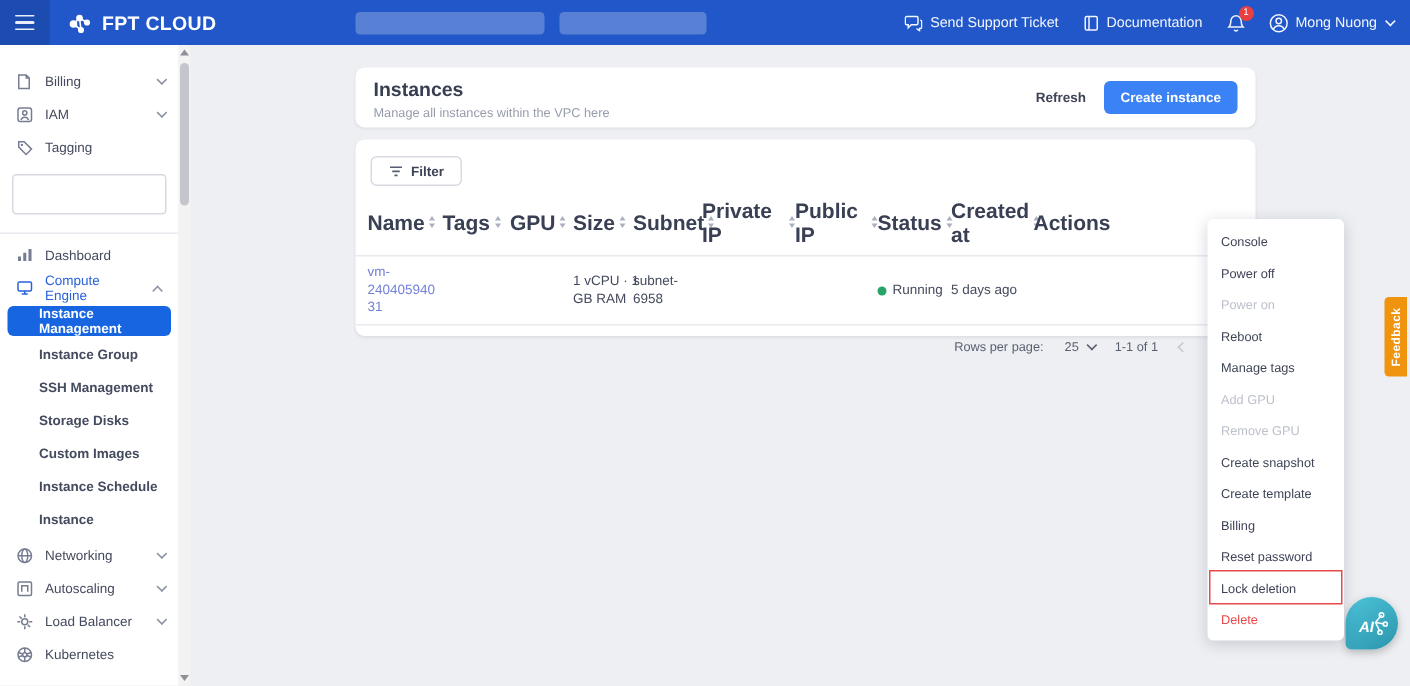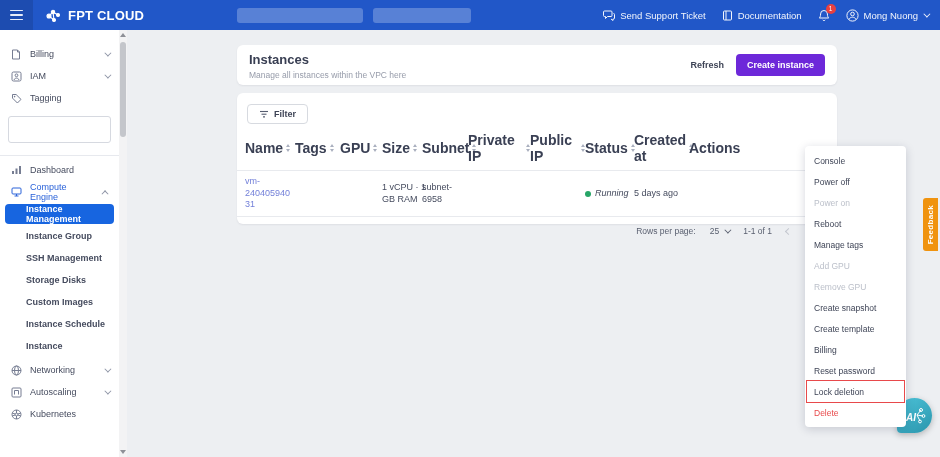--- a/index.html
+++ b/index.html
@@ -41,44 +41,44 @@
   .tri.up { top:3px; border-left:3px solid transparent; border-right:3px solid transparent; border-bottom:4px solid #8e9097; }
   .tri.down { bottom:3px; border-left:3px solid transparent; border-right:3px solid transparent; border-top:4px solid #8e9097; }
 
   
   .card { position:absolute; background:#fff; border-radius:6px; box-shadow:0 1px 2px rgba(25,35,60,.07); }
   .header-card { left:237px; top:45px; width:600px; height:40px; padding:7px 12px; display:flex; }
   .page-title { font-size:13px; font-weight:700; color:#383e52; }
   .page-subtitle { font-size:8.5px; color:#979caa; margin-top:3px; }
   .header-actions { margin-left:auto; display:flex; align-items:center; gap:12px; }
   .btn-text { font-size:9px; font-weight:700; color:#3e4456; cursor:pointer; }
-  .btn-primary { background:#6d28d9; color:#fff; font-size:9px; font-weight:700; border:none; border-radius:4px; padding:6px 11px; cursor:pointer; }
+  .btn-primary { background:#3b82f6; color:#fff; font-size:9px; font-weight:700; border:none; border-radius:4px; padding:6px 11px; cursor:pointer; }
 
   .table-card { left:237px; top:93px; width:600px; height:131px; }
   .filter-btn { display:inline-flex; align-items:center; gap:5px; margin:11px 0 0 10px; border:1px solid #d7dae0; border-radius:4px; padding:4px 11px; font-size:9px; font-weight:700; color:#3e4456; background:#fff; cursor:pointer; }
   .tgrid { display:grid; grid-template-columns:50px 45px 42px 40px 46px 62px 55px 49px 55px 1fr; padding:0 8px; }
   .thead { margin-top:8px; padding-bottom:6px; border-bottom:1px solid #e8eaee; }
   .th { display:flex; align-items:center; gap:3px; font-size:14px; font-weight:700; color:#3a4054; }
   .sort { display:flex; flex-direction:column; gap:1.5px; cursor:pointer; }
   .sort b { width:0; height:0; border-left:2.5px solid transparent; border-right:2.5px solid transparent; }
   .sort .s-up { border-bottom:3px solid #aab0bf; }
   .sort .s-down { border-top:3px solid #aab0bf; }
   .trow { align-items:center; height:46px; border-bottom:1px solid #e8eaee; font-size:9px; color:#454b5e; }
   .trow > div { line-height:1.3; }
   .name-link { color:#7380d9; cursor:pointer; width:52px; overflow-wrap:break-word; }
   .cell-wrap { width:44px; overflow-wrap:break-word; }
-  .status-cell { display:flex; align-items:center; gap:4px;font-style:italic; }
+  .status-cell { display:flex; align-items:center; gap:4px; }
   .dot { width:6px; height:6px; border-radius:50%; background:#27a567; flex-shrink:0; }
   .pagination { height:28px; display:flex; align-items:center; justify-content:flex-end; gap:14px; padding-right:46px; font-size:8.5px; color:#5a6070; }
   .rpp { display:flex; align-items:center; gap:5px; cursor:pointer; }
   .pg-prev { color:#c3c7cf; cursor:default; }
   .pg-prev .chev { transform:rotate(135deg); border-color:#c3c7cf; }
 
   
-  .menu { position:absolute; left:805px; top:146px; width:101px; background:#fff; border-radius:4px; box-shadow:0 2px 10px rgba(20,30,60,.18); padding:4px 0; z-index:40; }
+  .menu { position:absolute; left:805px; top:146px; width:91px; background:#fff; border-radius:4px; box-shadow:0 2px 10px rgba(20,30,60,.18); padding:4px 0; z-index:40; }
   .mi { height:21px; display:flex; align-items:center; padding:0 9px; font-size:8.5px; color:#3e4456; cursor:pointer; position:relative; }
   .mi.disabled { color:#bcc0ca; cursor:default; }
   .mi.danger { color:#e8494b; }
   .mi.div-above { border-top:1px solid #e8eaee; }
   .annot { position:absolute; left:1px; right:1px; top:-1px; bottom:-1px; border:1.5px solid #e8494b; pointer-events:none; }
 
   
   .feedback { position:absolute; right:2px; top:198px; width:15px; height:53px; background:#f0930f; border-radius:3px 0 0 3px; display:flex; align-items:center; justify-content:center; cursor:pointer; z-index:35; }
   .feedback span { writing-mode:vertical-rl; transform:rotate(180deg); color:#fff; font-size:8px; font-weight:700; letter-spacing:.3px; }
   .ai-btn { position:absolute; left:897px; top:398px; width:35px; height:35px; background:linear-gradient(145deg,#4cc3d9,#2b95ac); border-radius:50% 50% 50% 4px; box-shadow:0 2px 6px rgba(0,0,0,.25); display:flex; align-items:center; justify-content:center; cursor:pointer; z-index:35; }
@@ -236,20 +236,35 @@
     <span class="chev"></span>
   </div>
   <div class="sb-item">
     <span class="sicon">
       <svg class="ic" width="11" height="11" viewBox="0 0 11 11">
           <rect x="1" y="1" width="9" height="9" rx="1" fill="none" stroke="currentColor" stroke-width="1"></rect>
           <path d="M3.5 7.5v-4h4v4" fill="none" stroke="currentColor" stroke-width="1"></path>
         </svg>
     </span>
     <span>Autoscaling</span>
+    <span class="chev"></span>
+  </div>
+  <div class="sb-item">
+    <span class="sicon">
+      <svg class="ic" width="11" height="11" viewBox="0 0 11 11">
+          <circle cx="5.5" cy="5.5" r="2" fill="none" stroke="currentColor" stroke-width="1"></circle>
+          <line x1="5.5" y1="0.5" x2="5.5" y2="2.5" stroke="currentColor" stroke-width="1"></line>
+          <line x1="5.5" y1="8.5" x2="5.5" y2="10.5" stroke="currentColor" stroke-width="1"></line>
+          <line x1="0.5" y1="5.5" x2="2.5" y2="5.5" stroke="currentColor" stroke-width="1"></line>
+          <line x1="8.5" y1="5.5" x2="10.5" y2="5.5" stroke="currentColor" stroke-width="1"></line>
+          <line x1="2" y1="2" x2="3.4" y2="3.4" stroke="currentColor" stroke-width="1"></line>
+          <line x1="7.6" y1="7.6" x2="9" y2="9" stroke="currentColor" stroke-width="1"></line>
+        </svg>
+    </span>
+    <span>Load Balancer</span>
     <span class="chev"></span>
   </div>
   <div class="sb-item">
     <span class="sicon">
       <svg class="ic" width="11" height="11" viewBox="0 0 11 11">
           <circle cx="5.5" cy="5.5" r="4.5" fill="none" stroke="currentColor" stroke-width="1"></circle>
           <circle cx="5.5" cy="5.5" r="1.4" fill="none" stroke="currentColor" stroke-width="1"></circle>
           <line x1="5.5" y1="1" x2="5.5" y2="4.1" stroke="currentColor" stroke-width="1"></line>
           <line x1="5.5" y1="6.9" x2="5.5" y2="10" stroke="currentColor" stroke-width="1"></line>
           <line x1="1.2" y1="4" x2="4.2" y2="5" stroke="currentColor" stroke-width="1"></line>

